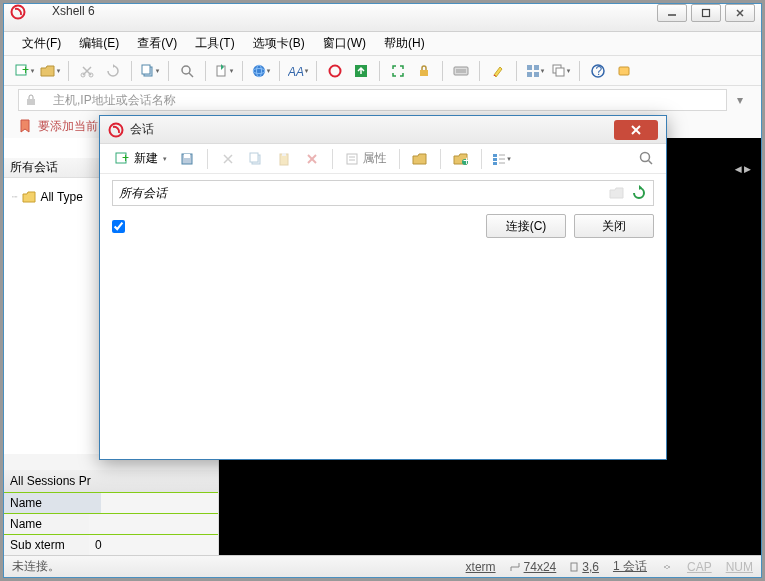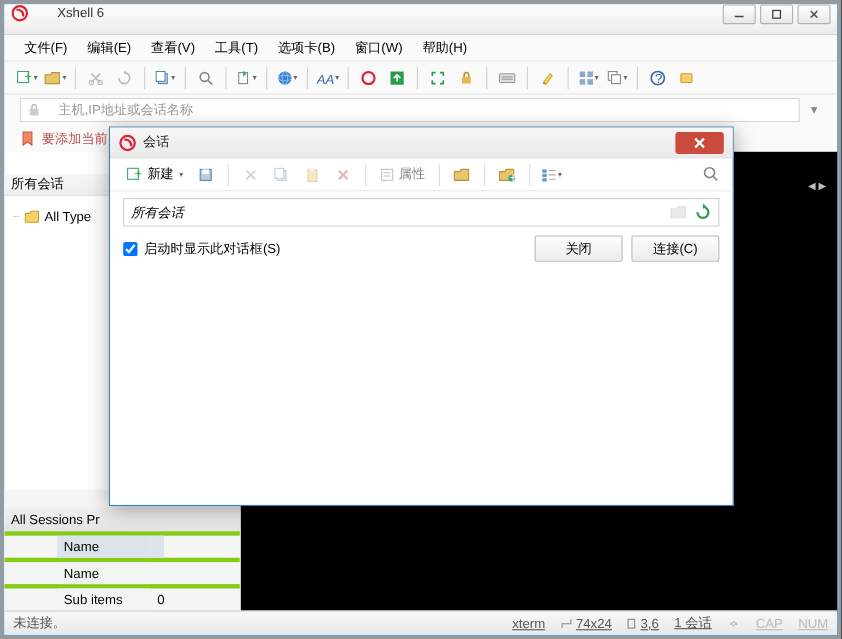--- a/index.html
+++ b/index.html
@@ -34,21 +34,21 @@
 .content-row { display:flex; height: calc(100% - 28px - 24px - 30px - 28px - 24px - 22px); }
 .sidebar { width: 215px; background: #fff; border-right:1px solid #dcdcdc; display:flex; flex-direction:column; }
 .sidebar-title-row { height:20px; background: linear-gradient(#f7f7f7,#eee); display:flex; align-items:center; justify-content:space-between; padding:0 6px; border-bottom:1px solid #e0e0e0; margin-top:20px;}
 .sidebar-tree { flex:1; padding: 10px 6px; }
 .tree-item { display:flex; align-items:center; gap:4px; padding:2px; cursor:pointer; white-space:nowrap; overflow:hidden; }
 .tree-dots { color:#999; font-size:9px; letter-spacing:1px; }
 .folder-icon { width:14px; height:14px; }
 
 .props { background:#f5f5f5; }
 .props-header { height:22px; background:linear-gradient(#f0f0f0,#e4e4e4); padding:2px 6px; display:flex; align-items:center; white-space:nowrap; overflow:hidden;margin-top:16px; }
-.props-row { display:flex; border-top:4px solid #84cc16;padding-left:48px; }
+.props-row { display:flex; border-top:1px solid #84cc16; }
 .props-cell { padding:3px 6px; }
 .props-cell.key { width:85px; background:#f3f3f3; }
 .props-row.hi .props-cell { background:#dde3ea; }
 
 .terminal-area { flex:1; background:#000; }
 
 
 .statusbar { position:absolute; bottom:0; left:0; right:0; height:22px; background:linear-gradient(#f7f7f7,#e9e9e9); border-top:1px solid #d0d0d0; display:flex; align-items:center; padding:0 8px; gap:14px; color:#555; }
 .statusbar .spacer { flex:1; }
 .stat-seg { display:flex; align-items:center; gap:4px;text-decoration:underline; }
@@ -311,21 +311,21 @@
         <div class="props-header">All Sessions Pr</div>
         <div class="props-row hi">
           <div class="props-cell key">Name</div>
           <div class="props-cell"></div>
         </div>
         <div class="props-row">
           <div class="props-cell key">Name</div>
           <div class="props-cell"></div>
         </div>
         <div class="props-row">
-          <div class="props-cell key">Sub items</div>
+          <div class="props-cell key">Sub xterm</div>
           <div class="props-cell">0</div>
         </div>
       </div>
     </div>
     <div class="terminal-area"></div>
   </div>
 
   <div class="statusbar">
     <span>未连接。</span>
     <span class="spacer"></span>
@@ -467,18 +467,17 @@
           <path d="M8 3a5 5 0 1 1-5 5" fill="none" stroke="#2a9d4a" stroke-width="2"></path>
           <path d="M8 0v5l3-2.5z" fill="#2a9d4a"></path>
         </svg>
       </span>
   </div>
 
 
   <div class="dlg-footer">
     <label class="chk-row">
       <input type="checkbox" class="chk" checked="" style="">
-      <span>启动时显示此对话框(S)</span>
     </label>
+    <button class="dlg-btn">连接(C)</button>
     <button class="dlg-btn">关闭</button>
-    <button class="dlg-btn">连接(C)</button>
   </div>
 </div>
 
 </body></html>

